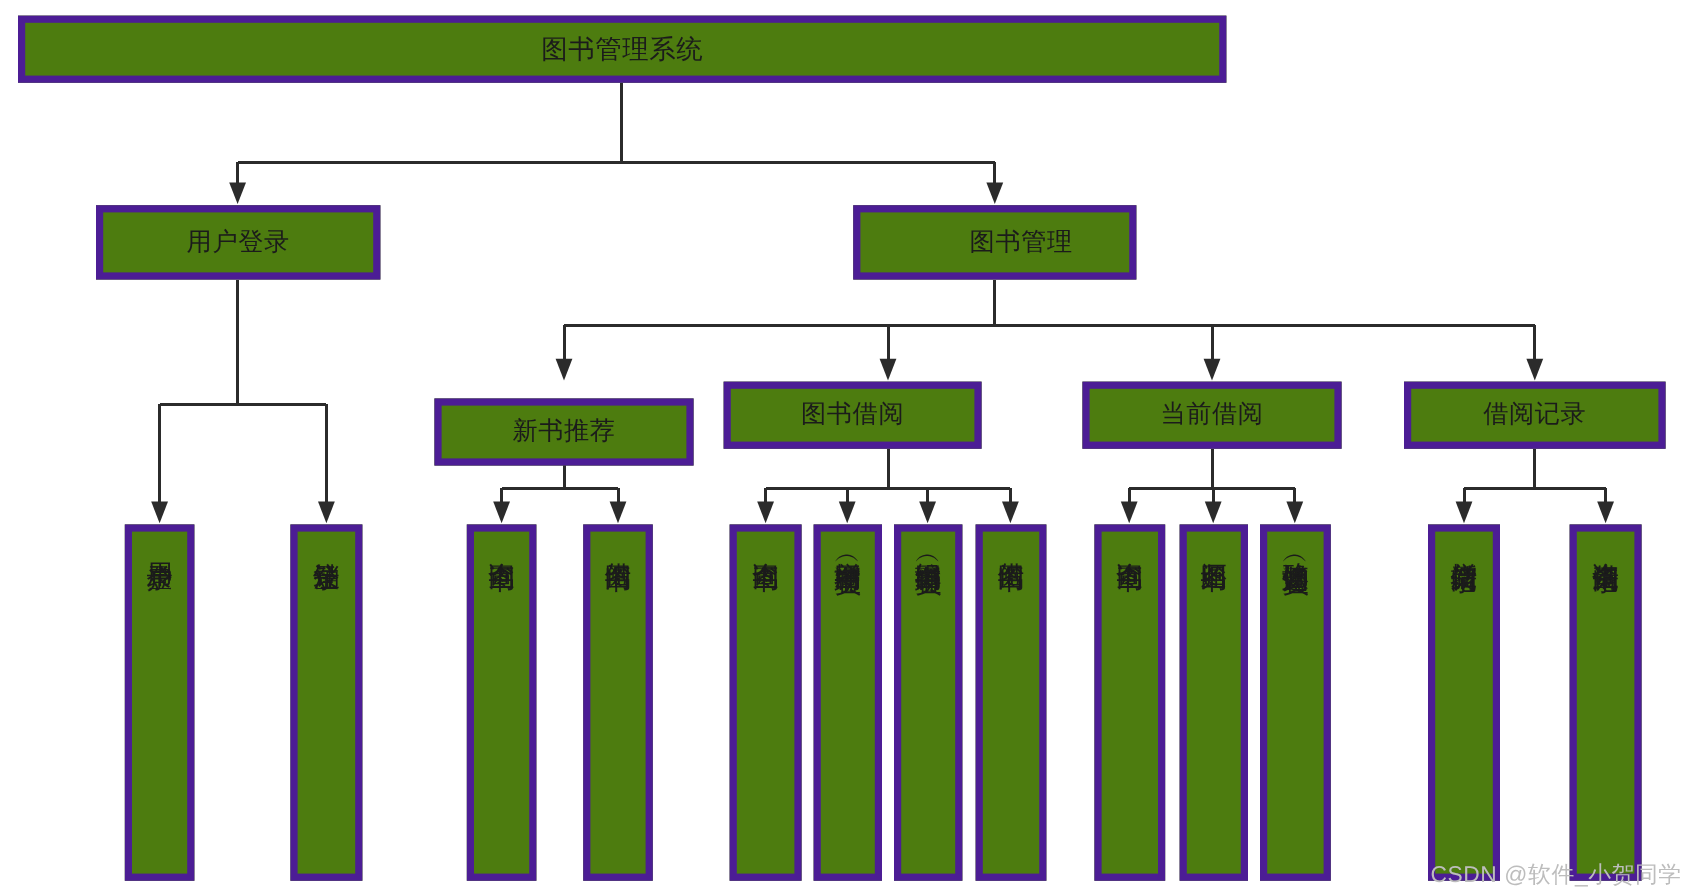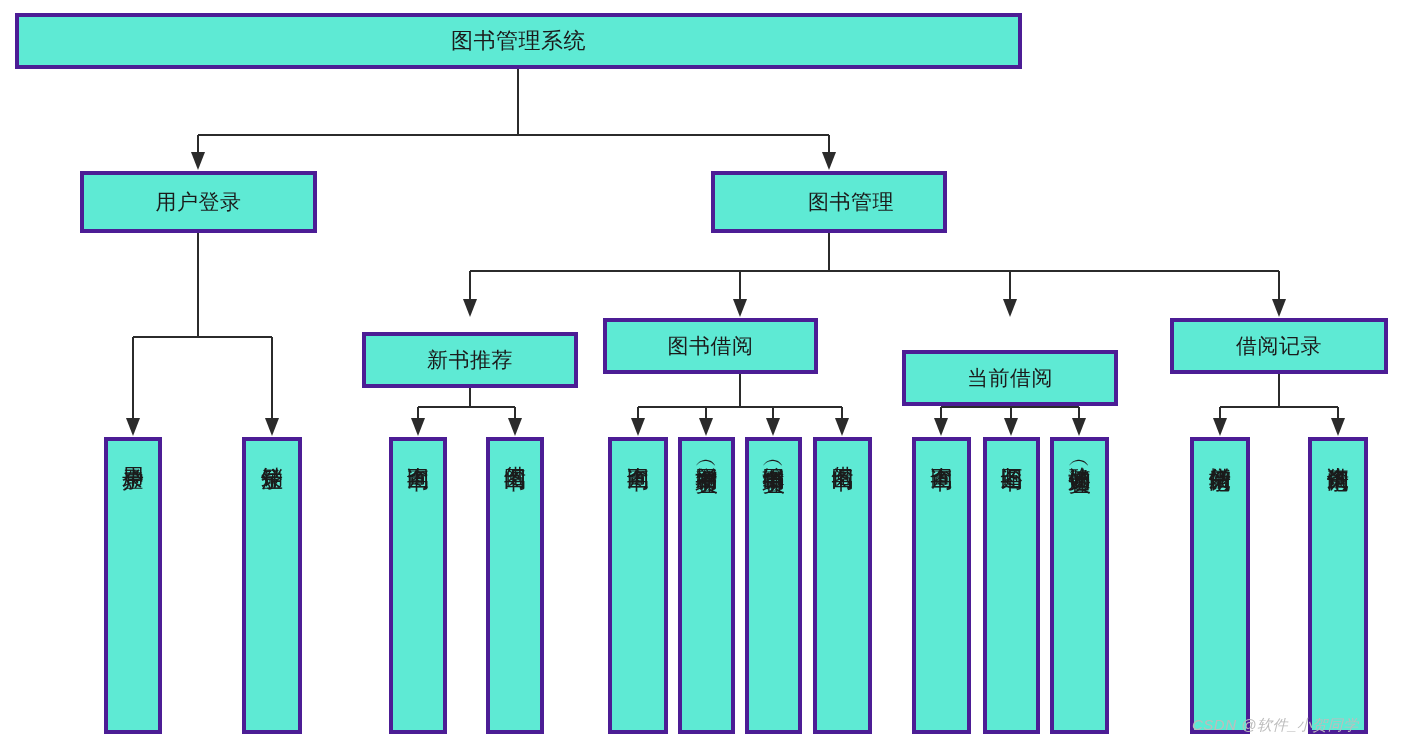--- a/index.html
+++ b/index.html
@@ -20,22 +20,22 @@
   #wires {
     position: absolute;
     left: 0;
     top: 0;
     width: 1405px;
     height: 747px;
   }
   .node {
     position: absolute;
     box-sizing: border-box;
-    background: #5eead4;
-    border: 4px solid #4c1d95;
+    background: #4d7c0f;
+    border: 6px solid #4c1d95;
     display: flex;
     align-items: center;
     justify-content: center;
     z-index: 2;
   }
   .node-label {
     color: #1b1b1b;
     line-height: 1.28;
     text-align: center;
     white-space: pre;
@@ -55,25 +55,24 @@
   .node.vertical .node-label {
     writing-mode: vertical-rl;
     text-orientation: upright;
     font-size: 22px;
     letter-spacing: 1px;
     line-height: 1;
   }
   #watermark {
     position: absolute;
     color: #bdbdbd;
-    font-size: 15px;
+    font-size: 19px;
     white-space: nowrap;
     z-index: 3;
     letter-spacing: 0.5px;
-    font-style: italic;
   }
 </style>
 </head>
 <body>
 
 <div id="canvas">
   <svg id="wires" viewBox="0 0 1405 747">
       <line x1="518" y1="69" x2="518" y2="135" stroke="#2b2b2b" stroke-width="2.5" shape-rendering="crispEdges"></line>
       <line x1="198" y1="135" x2="829" y2="135" stroke="#2b2b2b" stroke-width="2.5" shape-rendering="crispEdges"></line>
       <line x1="198" y1="135" x2="198" y2="154" stroke="#2b2b2b" stroke-width="2.5" shape-rendering="crispEdges"></line>
@@ -136,21 +135,21 @@
       </div>
       <div class="node horizontal" style="left: 711px; top: 171px; width: 236px; height: 62px; padding-left: 44px;">
         <span class="node-label">图书管理</span>
       </div>
       <div class="node horizontal" style="left: 362px; top: 332px; width: 216px; height: 56px;">
         <span class="node-label">新书推荐</span>
       </div>
       <div class="node horizontal" style="left: 603px; top: 318px; width: 215px; height: 56px;">
         <span class="node-label">图书借阅</span>
       </div>
-      <div class="node horizontal" style="left: 902px; top: 318px; width: 216px; height: 56px; margin-top: 32px;">
+      <div class="node horizontal" style="left: 902px; top: 318px; width: 216px; height: 56px;">
         <span class="node-label">当前借阅</span>
       </div>
       <div class="node horizontal" style="left: 1170px; top: 318px; width: 218px; height: 56px;">
         <span class="node-label">借阅记录</span>
       </div>
       <div class="node vertical" style="left: 104px; top: 437px; width: 58px; height: 297px;">
         <span class="node-label">用户登录</span>
       </div>
       <div class="node vertical" style="left: 242px; top: 437px; width: 60px; height: 297px;">
         <span class="node-label">注销登录</span>

